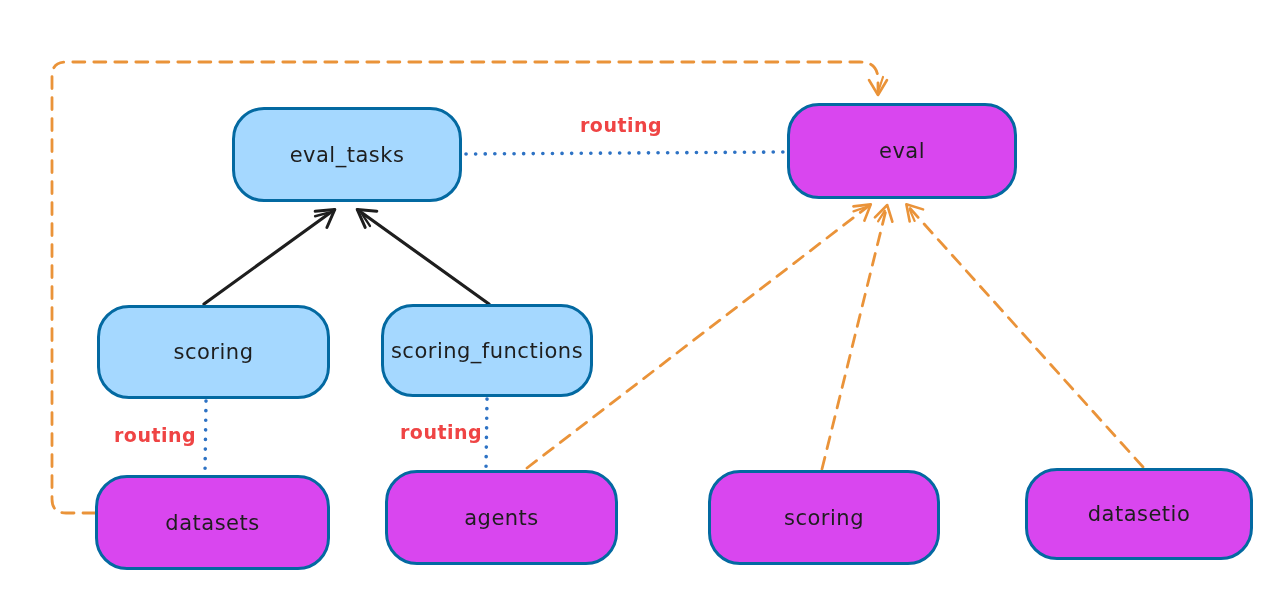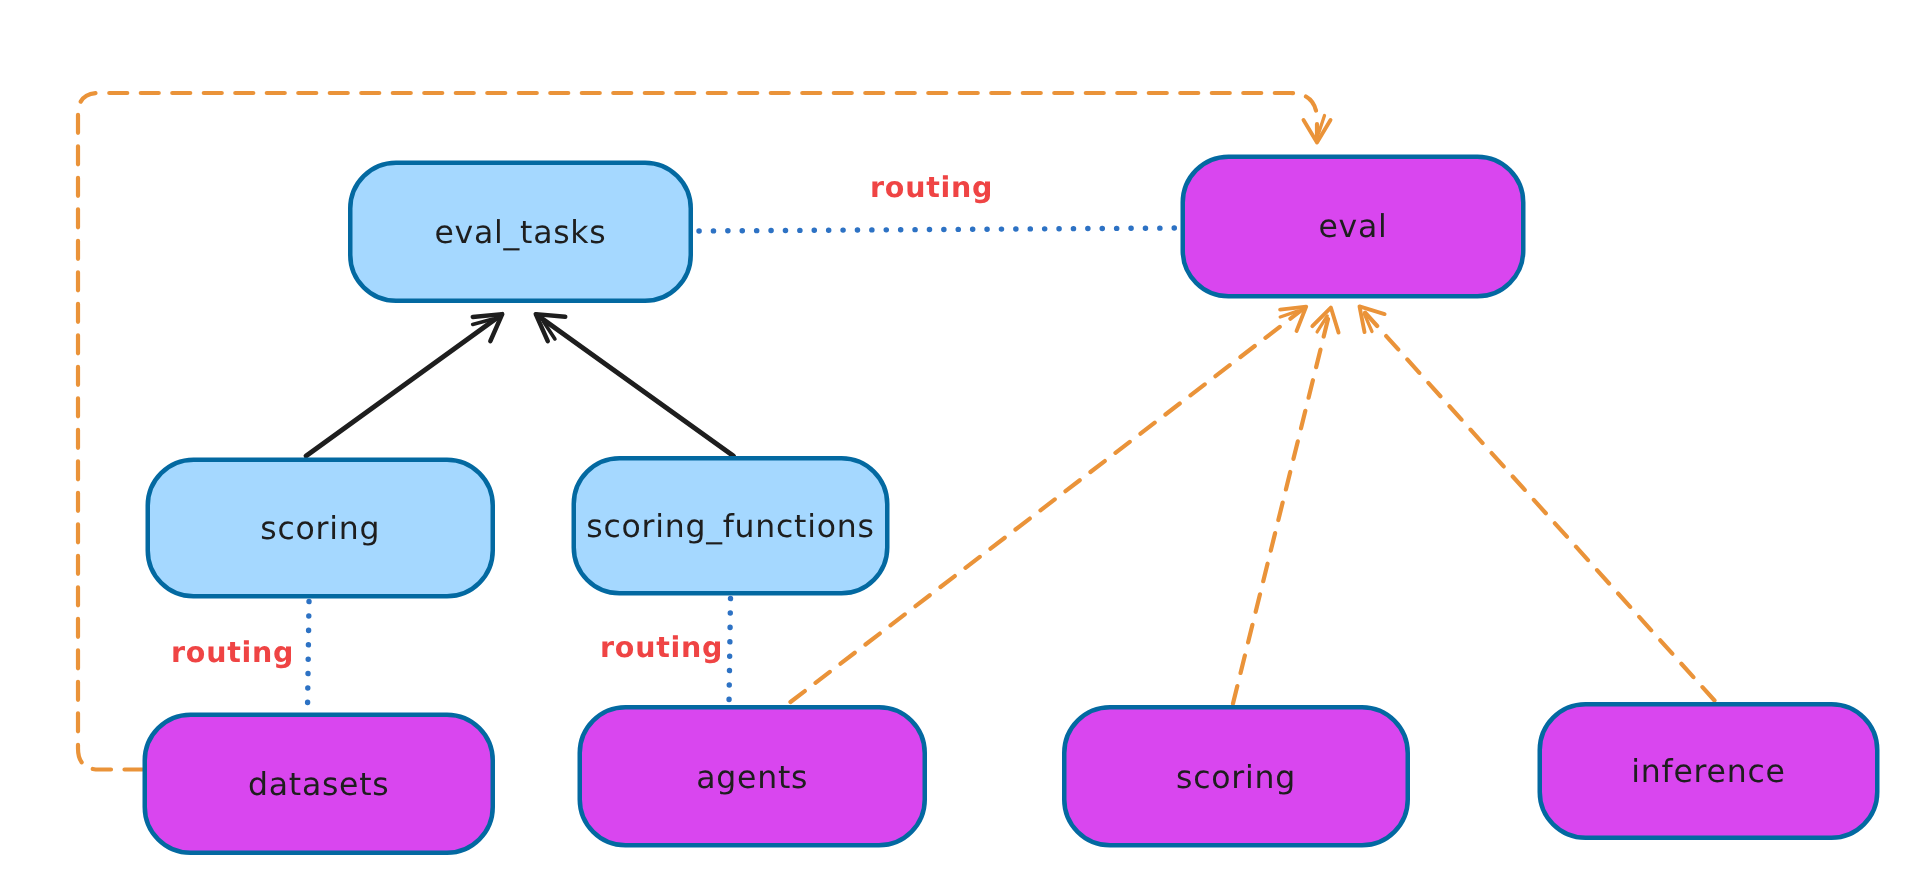--- a/index.html
+++ b/index.html
@@ -102,20 +102,20 @@
   <div class="node green n-datasetio">
     <span>datasets</span>
   </div>
   <div class="node green n-scoring">
     <span>agents</span>
   </div>
   <div class="node green n-agents">
     <span>scoring</span>
   </div>
   <div class="node green n-inference">
-    <span>inference</span>
+    <span>datasetio</span>
   </div>
 
   <div class="edge-label l-routing-top">routing</div>
   <div class="edge-label l-routing-datasets">routing</div>
   <div class="edge-label l-routing-scoring">routing</div>
 
 </div>
 
 </body></html>

